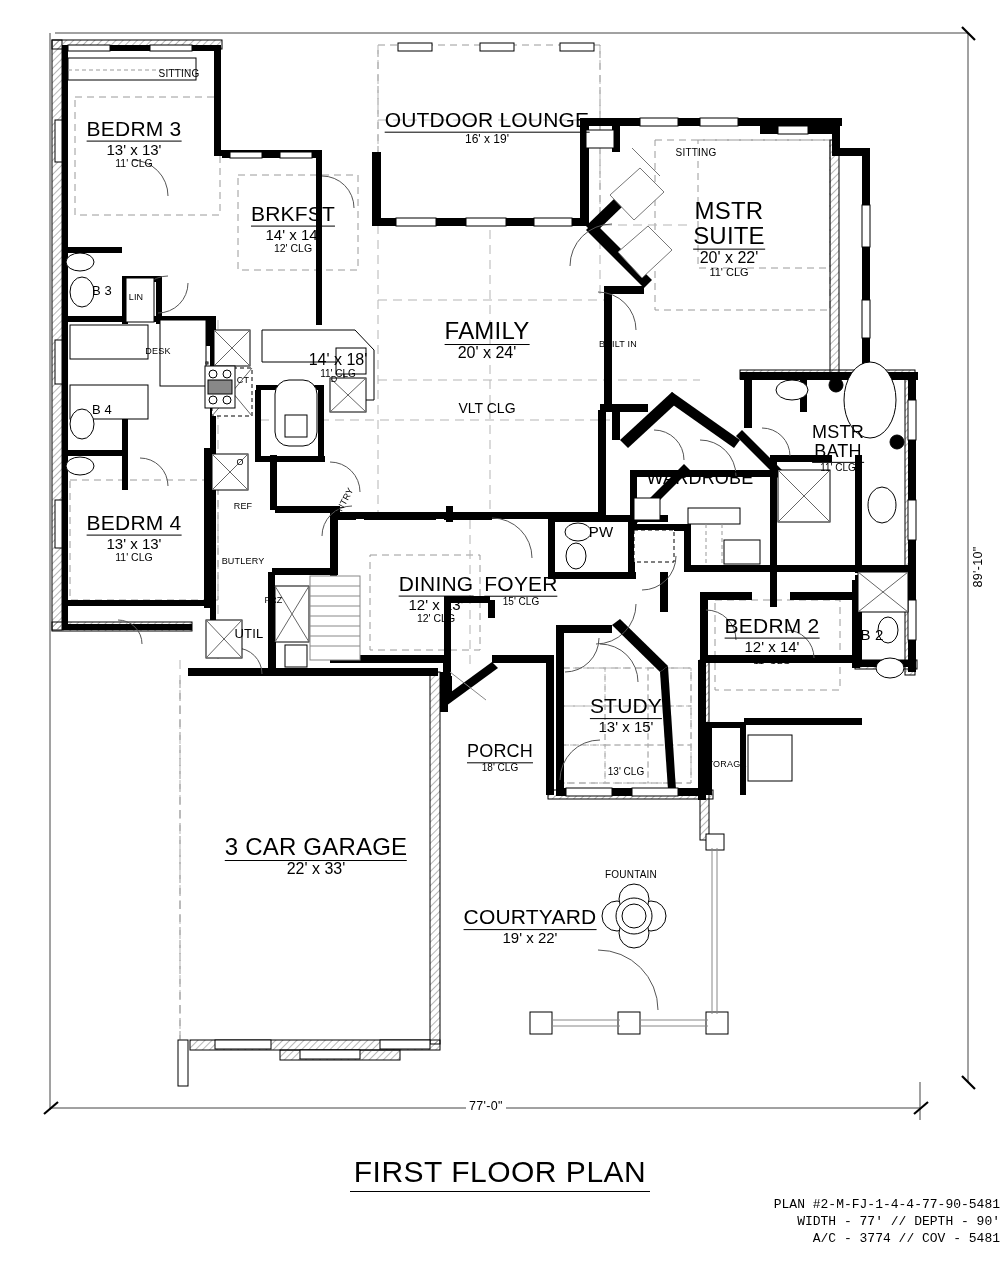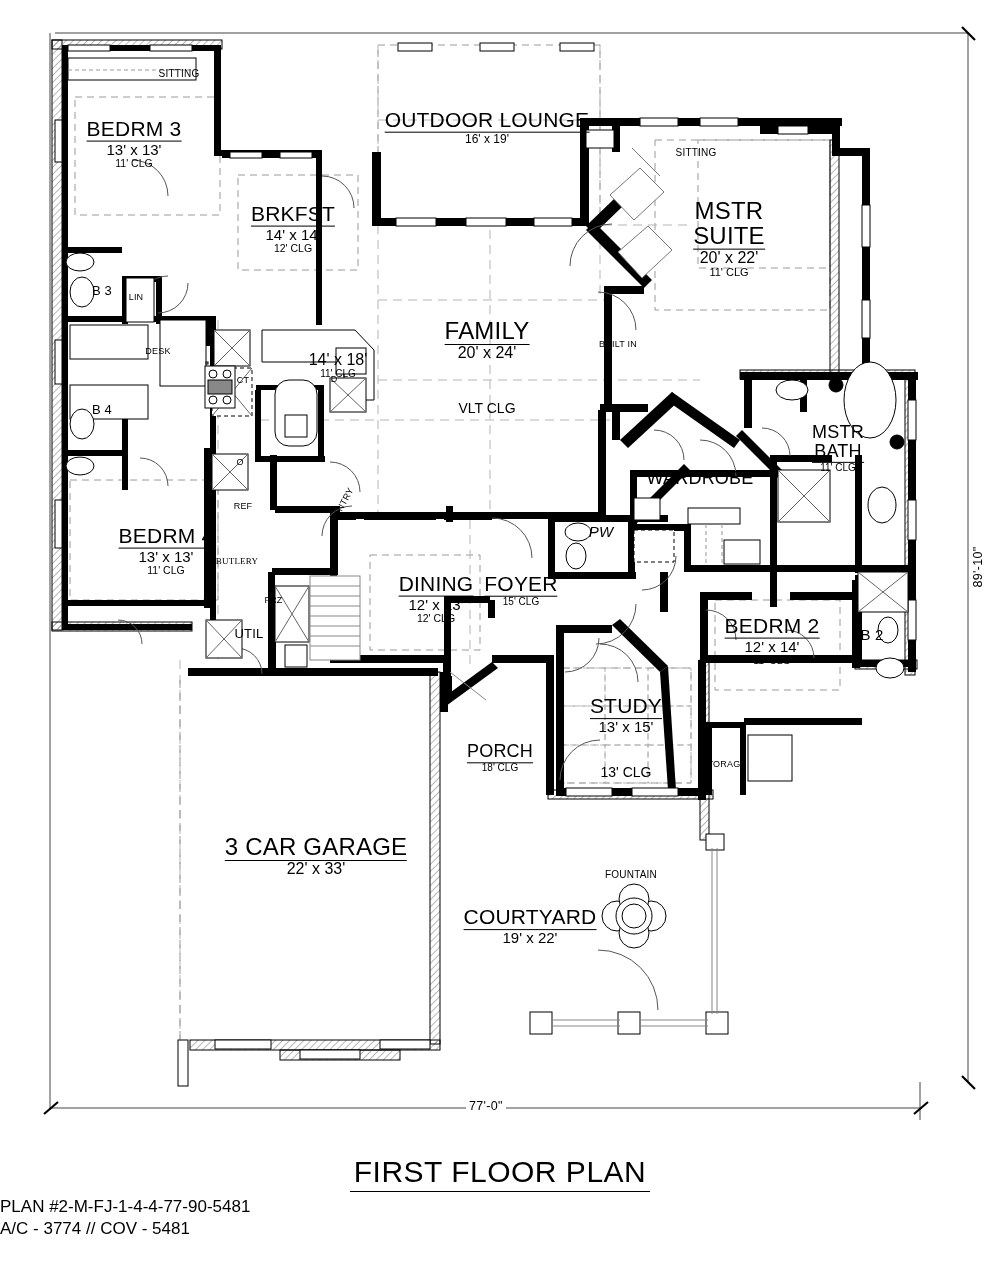--- a/index.html
+++ b/index.html
@@ -14,29 +14,29 @@
   .t-xl .dim{font-size:16px;}
   .t-xl .clg{font-size:11px;}
   .t-lg .nm{font-size:21px;}
   .t-lg .dim{font-size:15px;}
   .t-lg .clg{font-size:10.5px;}
   .t-md .nm{font-size:18px;}
   .t-md .dim{font-size:13.5px;}
   .t-md .clg{font-size:10px;}
   .t-sm .nm{font-size:13px;}
   .t-xs .nm{font-size:10px;}
-  .t-xs .clg{font-size:14px;}
+  .t-xs .clg{font-size:10px;}
   .t-tiny .nm{font-size:9px;}
   .ul .nm{border-bottom:1px solid #000;padding-bottom:1px;}
   .rot90{transform:translate(-50%,-50%) rotate(-90deg);}
   .lbl{transform:translate(-50%,-50%);}
   .dimtxt{position:absolute;font-size:12.5px;letter-spacing:.3px;background:#fff;padding:0 3px;}
   #title{position:absolute;left:0;right:0;text-align:center;}
   #title .big{font-size:30px;letter-spacing:.5px;border-bottom:1px solid #000;display:inline-block;padding:0 4px 2px;}
-  #title .sub{font-size:17px;line-height:1.32;margin-top:4px;text-align:left;}
+  #title .sub{font-size:13px;line-height:1.32;margin-top:4px;text-align:right;font-family:Liberation Mono, monospace;}
   #title .sub div{white-space:nowrap;}
 </style>
 </head>
 <body>
 
 <svg id="plan" viewBox="0 0 1000 1269" xmlns="http://www.w3.org/2000/svg">
   <defs>
     <pattern id="hatch" width="5" height="5" patternTransform="rotate(45)" patternUnits="userSpaceOnUse">
       <line x1="0" y1="0" x2="0" y2="5" stroke="#7a7a7a" stroke-width="1.1"></line>
     </pattern>
@@ -430,21 +430,21 @@
 
 <div class="lbl t-lg ul" style="left:134px;top:143px;">
   <span class="nm">BEDRM 3</span>
   <span class="dim">13' x 13'</span>
   <span class="clg">11' CLG</span>
 </div>
 <div class="lbl t-xs" style="left:179px;top:74px;">
   <span class="nm">SITTING</span>
 </div>
 
-<div class="lbl t-lg ul" style="left:134px;top:550px;margin-left:32px;">
+<div class="lbl t-lg ul" style="left:134px;top:537px;">
   <span class="nm">BEDRM 4</span>
   <span class="dim">13' x 13'</span>
   <span class="clg">11' CLG</span>
 </div>
 
 <div class="lbl t-sm" style="left:102px;top:291px;">
   <span class="nm">B 3</span>
 </div>
 <div class="lbl t-sm" style="left:102px;top:410px;">
   <span class="nm">B 4</span>
@@ -457,21 +457,21 @@
 </div>
 <div class="lbl t-tiny" style="left:243px;top:381px;">
   <span class="nm">CT</span>
 </div>
 <div class="lbl t-tiny rot90" style="left:240px;top:463px;">
   <span class="nm">O</span>
 </div>
 <div class="lbl t-tiny rot90" style="left:243px;top:507px;">
   <span class="nm">REF</span>
 </div>
-<div class="lbl t-tiny rot90" style="left:237px;top:562px;font-family:Liberation Serif, serif;">
+<div class="lbl t-tiny rot90" style="left:243px;top:562px;">
   <span class="nm">BUTLERY</span>
 </div>
 <div class="lbl t-tiny rot90" style="left:266px;top:601px;padding-left:15px;">
   <span class="nm">FRZ</span>
 </div>
 <div class="lbl t-sm" style="left:249px;top:634px;">
   <span class="nm">UTIL</span>
 </div>
 <div class="lbl t-tiny" style="left:343px;top:505px;transform:translate(-50%,-50%) rotate(-62deg);">
   <span class="nm">PANTRY</span>
@@ -520,21 +520,21 @@
 <div class="lbl t-md ul" style="left:838px;top:448px;">
   <span class="nm" style="white-space:pre-line;">MSTR
 BATH</span>
   <span class="clg">11' CLG</span>
 </div>
 
 <div class="lbl t-md" style="left:700px;top:478px;">
   <span class="nm">WARDROBE</span>
 </div>
 
-<div class="lbl t-sm" style="left:601px;top:532px;font-style:italic;">
+<div class="lbl t-sm" style="left:601px;top:532px;">
   <span class="nm" style="font-size:15px;">PW</span>
 </div>
 
 <div class="lbl t-lg ul" style="left:436px;top:598px;">
   <span class="nm">DINING</span>
   <span class="dim">12' x 13'</span>
   <span class="clg">12' CLG</span>
 </div>
 
 <div class="lbl t-lg ul" style="left:521px;top:590px;">
@@ -580,15 +580,16 @@
   <span class="nm" style="font-size:10px;">FOUNTAIN</span>
 </div>
 
 <div class="dimtxt" style="left:466px;top:1099px;">77'-0"</div>
 <div class="dimtxt" style="left:955px;top:560px;transform:rotate(-90deg);transform-origin:center;">89'-10"</div>
 
 <div id="title" style="top:1155px;">
   <div class="big">FIRST FLOOR PLAN</div>
   <div class="sub">
     <div>PLAN #2-M-FJ-1-4-4-77-90-5481</div>
+    <div>WIDTH - 77' // DEPTH - 90'</div>
     <div>A/C - 3774 // COV - 5481</div>
   </div>
 </div>
 
 </body></html>

